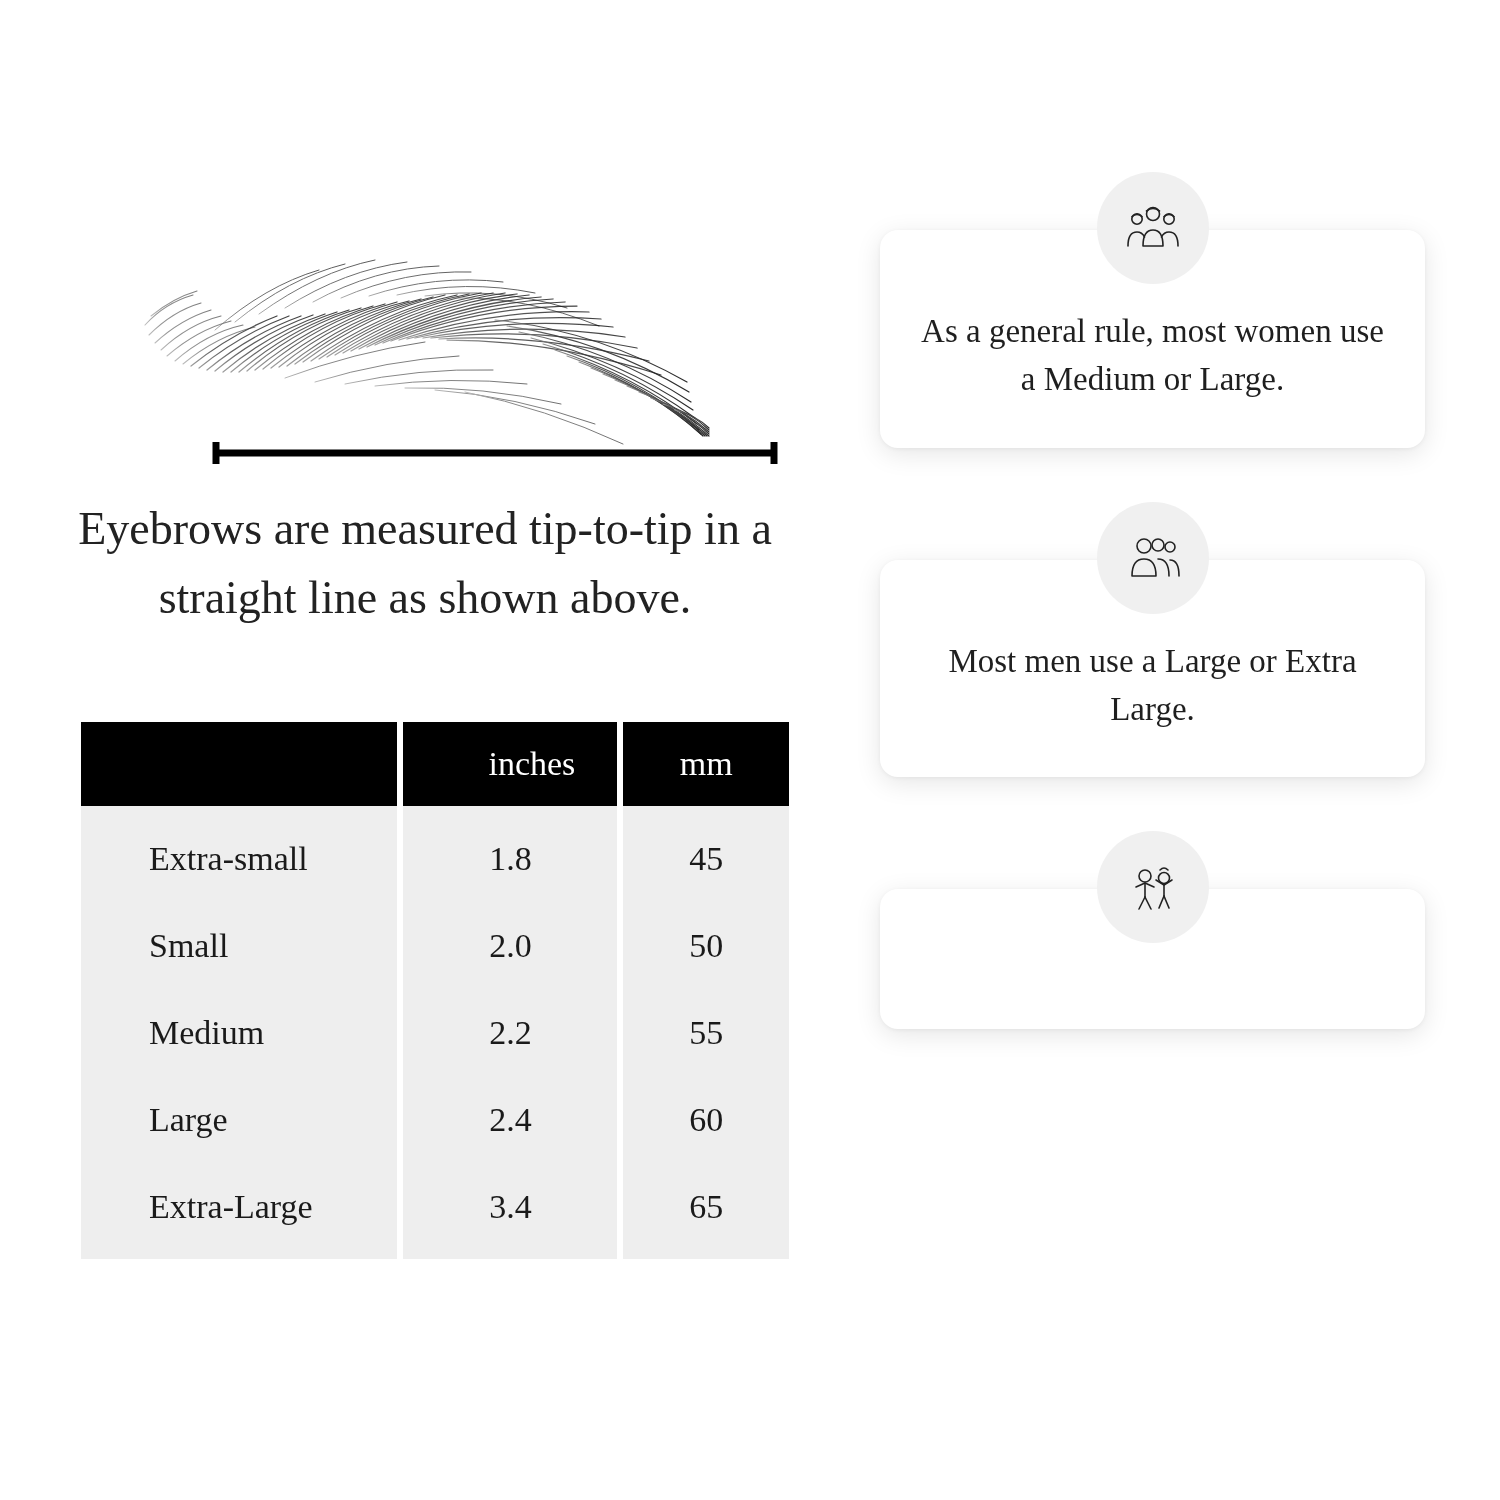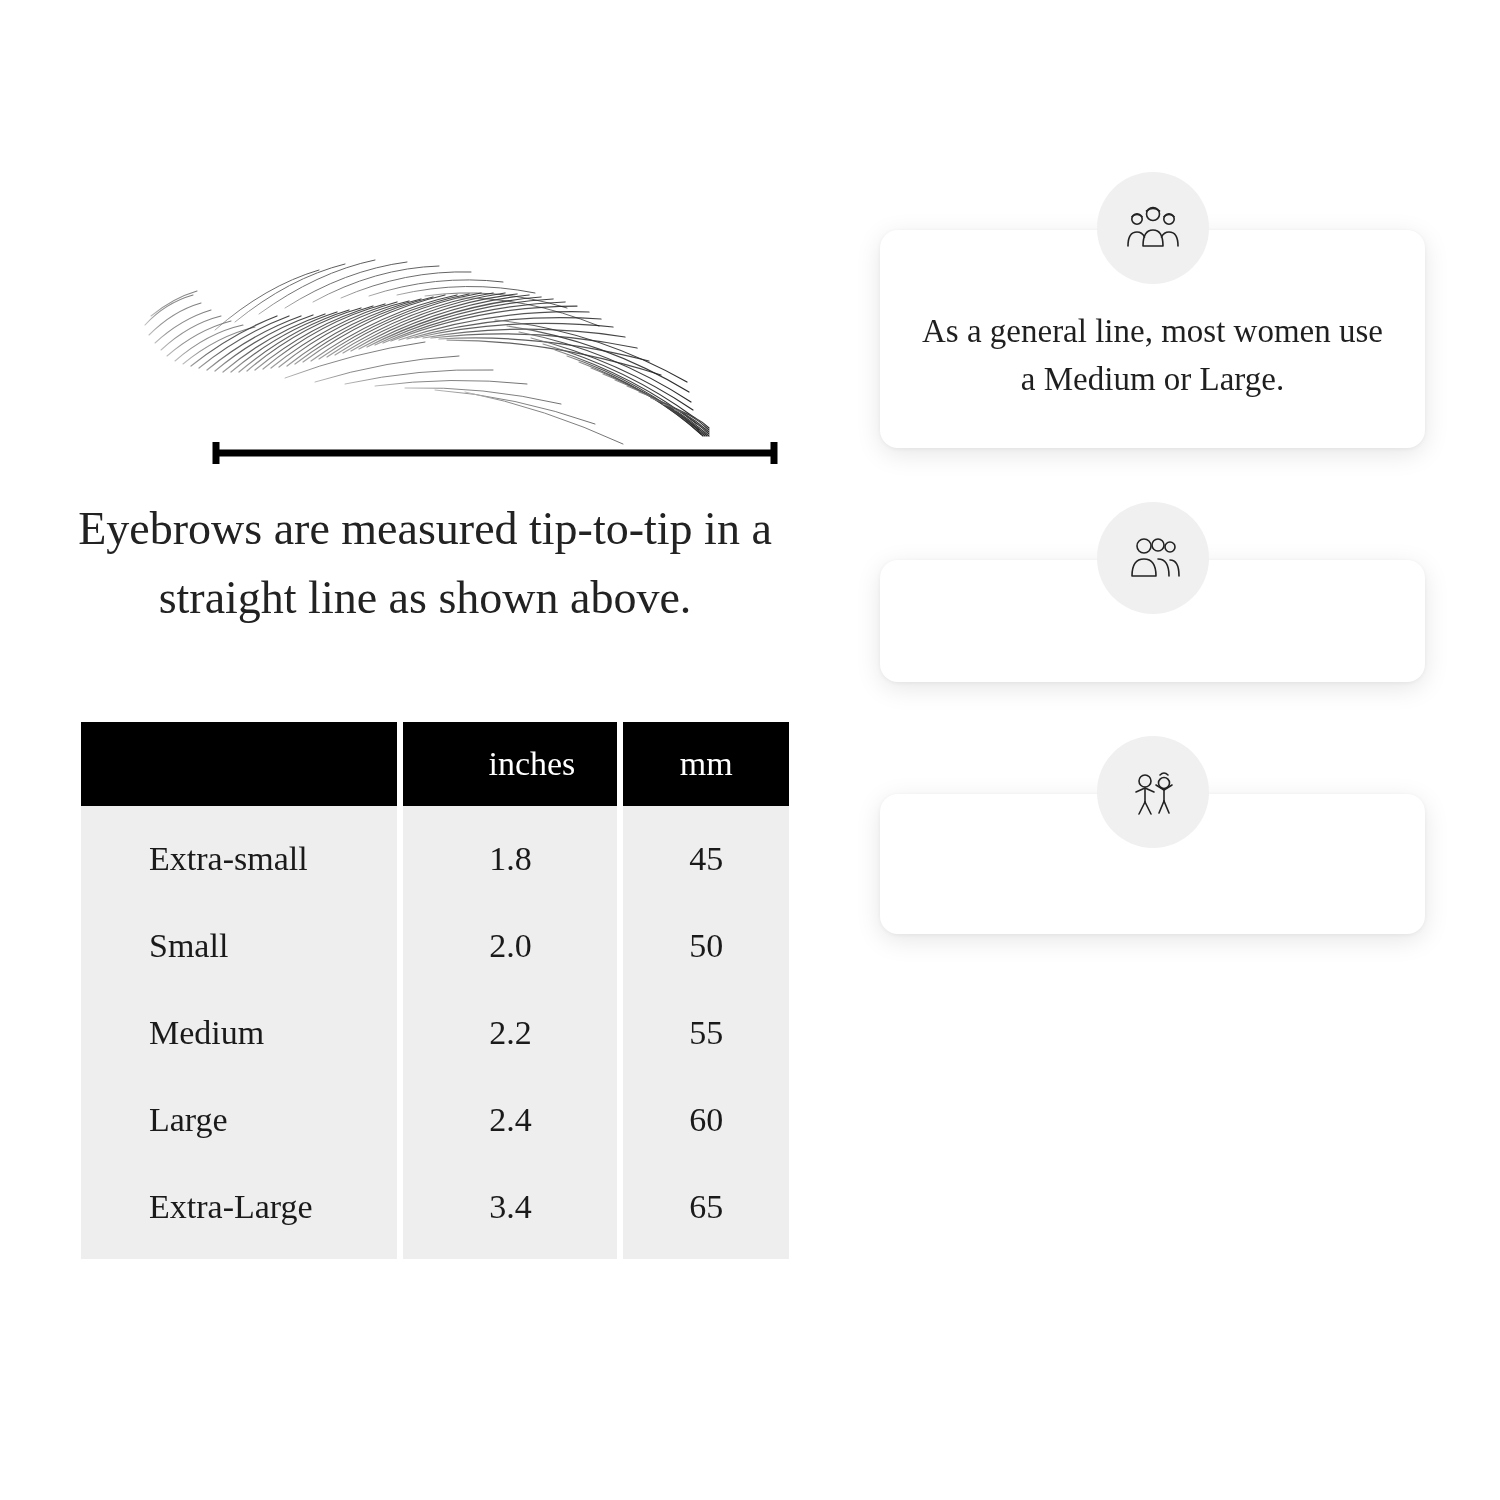--- a/index.html
+++ b/index.html
@@ -300,34 +300,35 @@
           <path d="M19 44 q0 -16 10 -16 q10 0 10 16 z"></path>
           <circle cx="13" cy="17" r="5.2"></circle>
           <path d="M4 44 q0 -14 9 -14 q5 0 7.5 5"></path>
           <circle cx="45" cy="17" r="5.2"></circle>
           <path d="M54 44 q0 -14 -9 -14 q-5 0 -7.5 5"></path>
           <path d="M22.5 9 q6.5 -5 13 0"></path>
           <path d="M8 14.5 q5 -4 10 0"></path>
           <path d="M40 14.5 q5 -4 10 0"></path>
         </svg>
       </div>
-      <span class="note-text">As a general line, most women use a Medium or Large.</span>
+      <span class="note-text">As a general rule, most women use a Medium or Large.</span>
     </div>
 
     <div class="note-card card-2">
       <div class="badge">
         <svg width="58" height="52" viewBox="0 0 58 52" fill="none" stroke="#222" stroke-width="1.6" stroke-linecap="round" stroke-linejoin="round">
           <circle cx="20" cy="14" r="7"></circle>
           <path d="M8 44 q0 -17 12 -17 q12 0 12 17 z"></path>
           <circle cx="34" cy="13" r="6"></circle>
           <path d="M34 27 q11 0 11 17"></path>
           <circle cx="46" cy="15" r="5"></circle>
           <path d="M46 28 q9 0 9 16"></path>
         </svg>
       </div>
+      <span class="note-text">Most men use a Large or Extra Large.</span>
     </div>
 
     <div class="note-card card-3">
       <div class="badge">
         <svg width="58" height="52" viewBox="0 0 58 52" fill="none" stroke="#222" stroke-width="1.6" stroke-linecap="round" stroke-linejoin="round">
           <circle cx="21" cy="15" r="6"></circle>
           <path d="M21 22 v14"></path>
           <path d="M12 26 l9 -4 l9 4"></path>
           <path d="M21 36 l-6 12"></path>
           <path d="M21 36 l6 12"></path>

